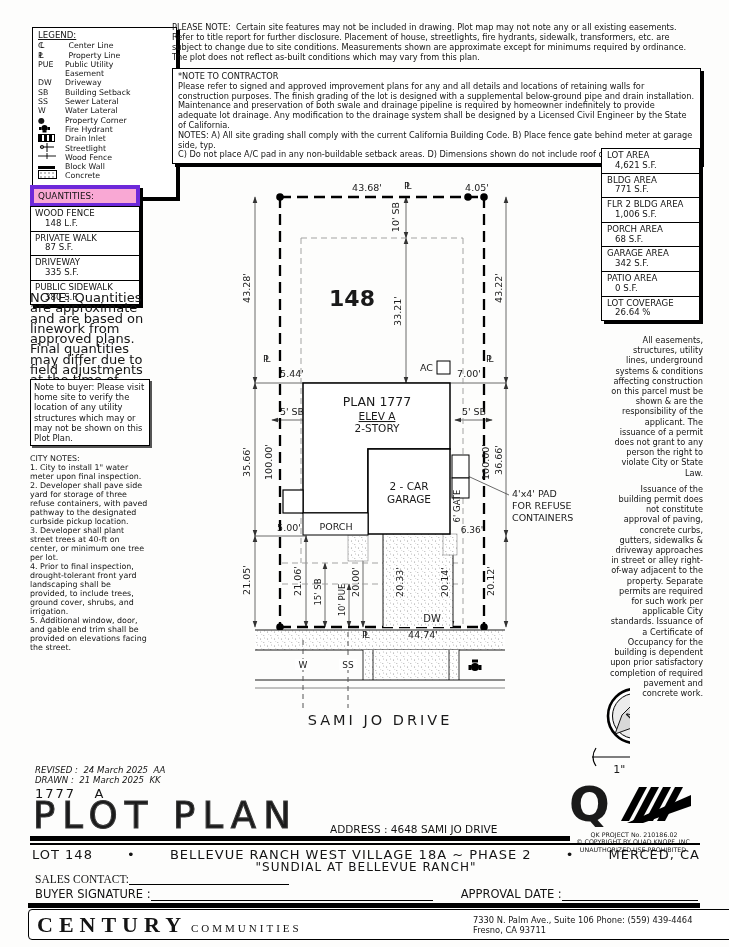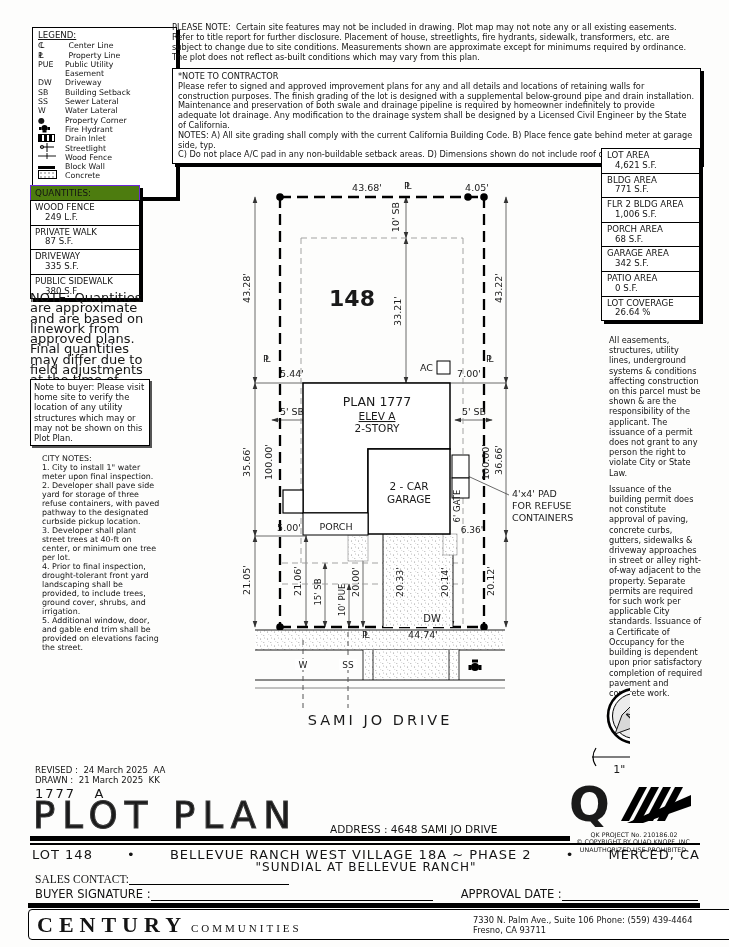--- a/index.html
+++ b/index.html
@@ -18,33 +18,33 @@
   .sym-block{display:inline-block;width:17px;height:3.5px;background:#000;}
   .sym-drain{display:inline-block;width:15px;height:6px;background:repeating-linear-gradient(90deg,#000 0 3px,#fff 3px 5px);border:0.5px solid #000;}
   .sym-conc{display:inline-block;width:17px;height:7px;border:0.8px solid #000;background-image:radial-gradient(#777 0.6px,transparent 0.8px);background-size:4px 4px;}
   
   .please{left:172px;top:23px;width:527px;font-size:8.2px;line-height:9.9px;}
   .contractor{left:172px;top:68px;width:517px;padding:3px 5px;font-size:8.2px;line-height:9.8px;}
   
   .areas{left:601px;top:149px;width:99px;}
   .abox{border:1px solid #000;background:#fff;margin-top:-1px;padding:2px 3px 2px 5px;font-size:8.6px;line-height:9.8px;}
   .abox .val{padding-left:8px;}
-  .rightnotes{left:609px;top:335px;width:94px;font-size:8.2px;line-height:10.2px;}
+  .rightnotes{left:609px;top:335px;width:94px;font-size:8.2px;line-height:10.2px;text-align:right;}
   .rightnotes p{margin:0 0 6px 0;}
   
   .quant{left:30px;top:185px;width:110px;}
-  .qtitle{border:1px solid #6d28d9;background:#4d7c0f;padding:2px 4px;font-size:8.8px;}
+  .qtitle{border:4px solid #6d28d9;background:#f9a8d4;padding:2px 4px;font-size:8.8px;}
   .qbox{border:1px solid #000;background:#fff;margin-top:-1px;padding:2px 3px 2px 4px;font-size:8.6px;line-height:9.8px;}
   .qbox .val{padding-left:10px;}
   .qtynote{left:30px;top:293px;width:118px;font-size:13px;line-height:10.3px;}
   .buyernote{left:30px;top:379px;width:112px;border:1px solid #000;padding:2px 3px;font-size:8.4px;line-height:10.2px;background:#fff;box-shadow:2px 2px 0 #555;}
-  .citynotes{left:30px;top:454px;width:118px;font-size:7.9px;line-height:9.0px;margin-left:12px;}
+  .citynotes{left:30px;top:454px;width:118px;font-size:7.9px;line-height:9.0px;}
   .citynotes p{margin:0;}
   
-  .revised{left:35px;top:765px;font-size:8.6px;line-height:10px;}
+  .revised{left:35px;top:765px;font-size:8.6px;line-height:10px;font-style:italic;}
   .plancode{left:35px;top:786px;font-size:13px;letter-spacing:2px;}
   .addr{left:330px;top:823px;font-size:10.5px;}
   .qk{left:566px;top:779px;width:136px;text-align:center;}
   .qk-lines{font-size:6.3px;line-height:7.4px;}
   .bar1{left:30px;top:836px;width:540px;height:5px;background:#000;}
   .line1{left:30px;top:843px;width:670px;height:1.5px;background:#000;}
   .lotrow{left:32px;top:847px;width:668px;display:flex;justify-content:space-between;align-items:baseline;font-size:13px;letter-spacing:1px;}
   .subrow{left:32px;top:860px;width:668px;text-align:center;font-size:12px;letter-spacing:1px;}
   .salesrow{left:35px;top:873px;width:560px;display:flex;align-items:flex-end;font-size:11.5px;font-family:Liberation Serif, serif;}
   .sigrow{left:35px;top:887px;width:663px;display:flex;align-items:flex-end;font-size:11.5px;}
@@ -177,21 +177,21 @@
 
 <div class="abs rightnotes">
   <p>All easements, structures, utility lines, underground systems &amp; conditions affecting construction on this parcel must be shown &amp; are the responsibility of the applicant. The issuance of a permit does not grant to any person the right to violate City or State Law.</p>
   <p>Issuance of the building permit does not constitute approval of paving, concrete curbs, gutters, sidewalks &amp; driveway approaches in street or alley right-of-way adjacent to the property. Separate permits are required for such work per applicable City standards. Issuance of a Certificate of Occupancy for the building is dependent upon prior satisfactory completion of required pavement and concrete work.</p>
 </div>
 
 <div class="abs quant" style="box-shadow:3px 3px 0 #000;">
   <div class="qtitle">QUANTITIES:</div>
   <div class="qbox">
       <div>WOOD FENCE</div>
-      <div class="val">249 L.F.</div>
+      <div class="val">148 L.F.</div>
     </div>
   <div class="qbox">
       <div>PRIVATE WALK</div>
       <div class="val">87 S.F.</div>
     </div>
   <div class="qbox">
       <div>DRIVEWAY</div>
       <div class="val">335 S.F.</div>
     </div>
   <div class="qbox">

